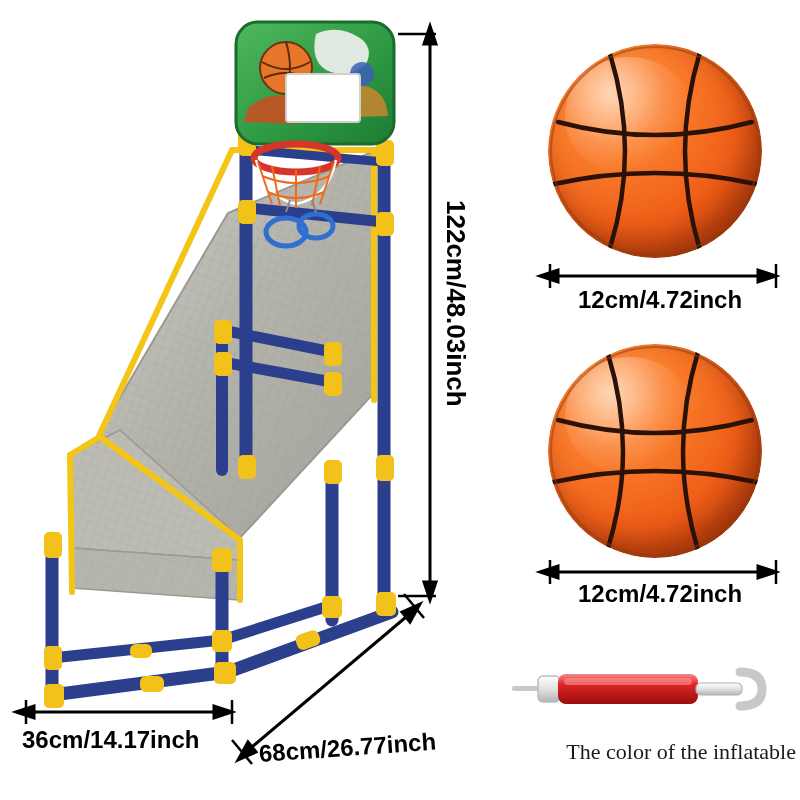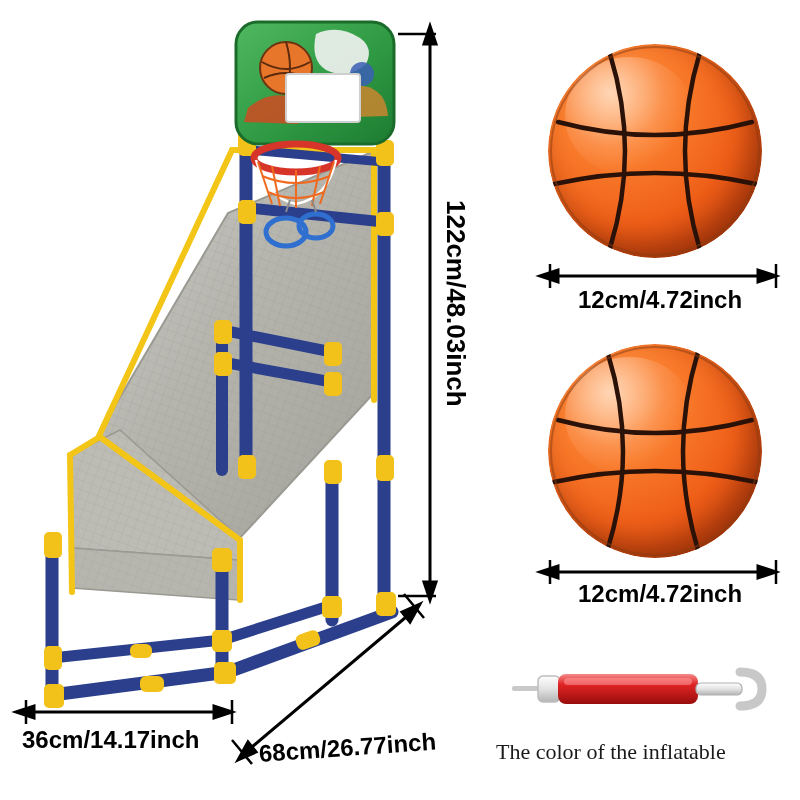--- a/index.html
+++ b/index.html
@@ -53,21 +53,21 @@
     background: radial-gradient(circle at 35% 30%, rgba(255,225,200,0.85) 0%, rgba(255,190,150,0.25) 45%, rgba(255,190,150,0) 70%);
     left: 8%; top: 6%; width: 60%; height: 55%;
   }
 
   
   .caption {
     position: absolute;
     color: #1a1a1a;
     font-family: "Liberation Serif", serif;
     line-height: 1.25;
-    text-align: left;
+    text-align: right;
   }
 </style>
 </head>
 <body>
 
 <div class="stage">
 
   <div class="frame-layer">
     <svg width="800" height="800" viewBox="0 0 800 800" style="position:absolute;left:0;top:0;">
       <defs>

